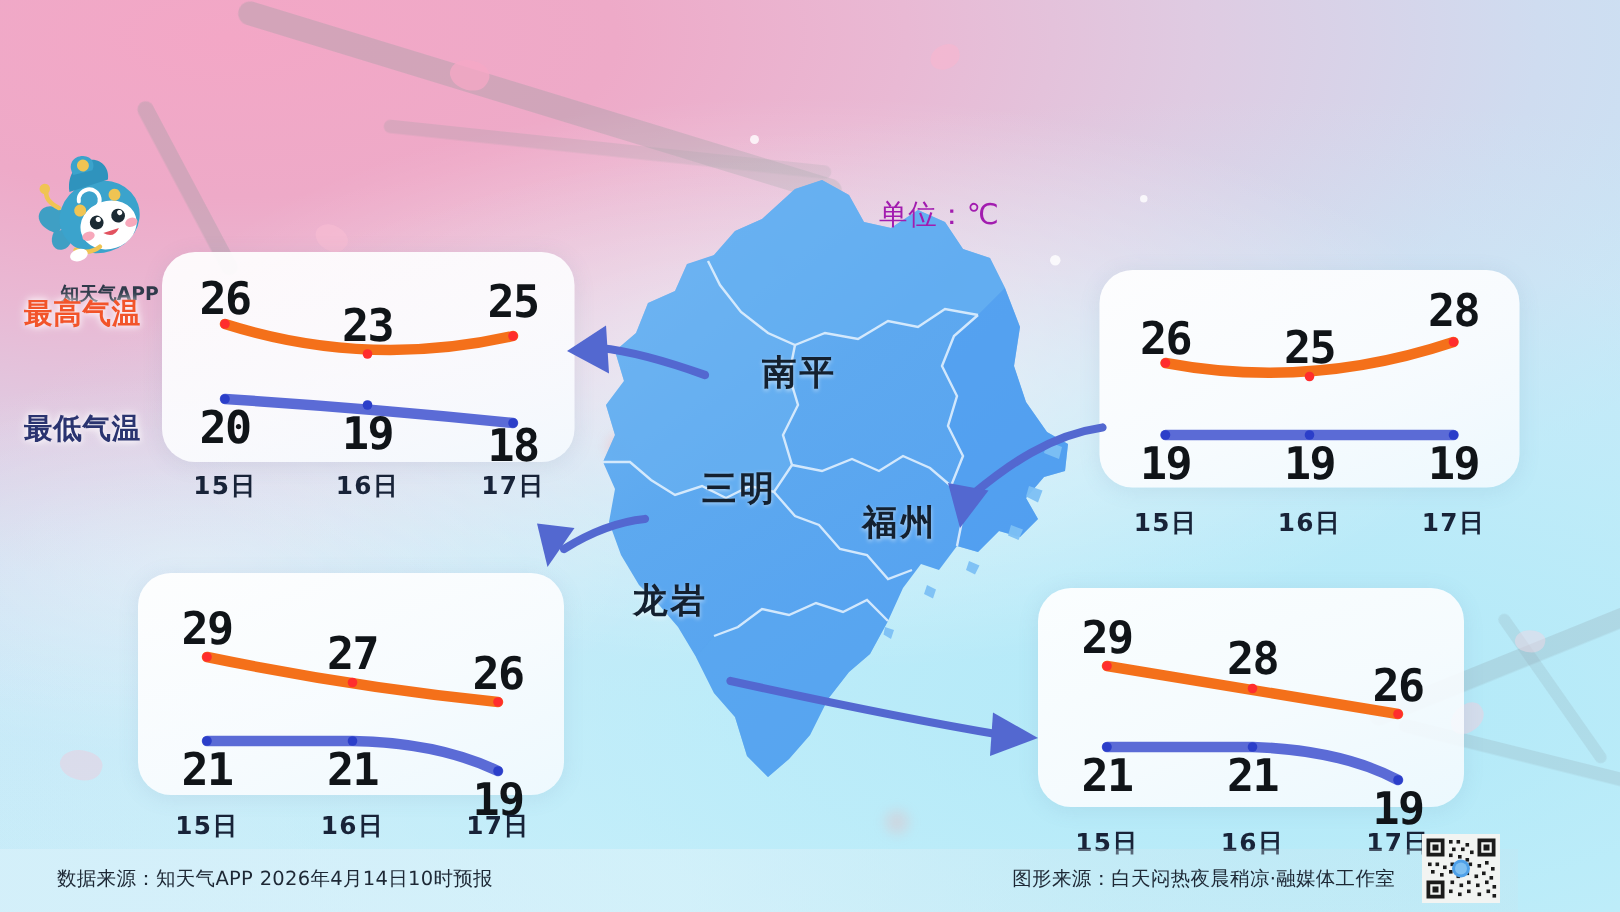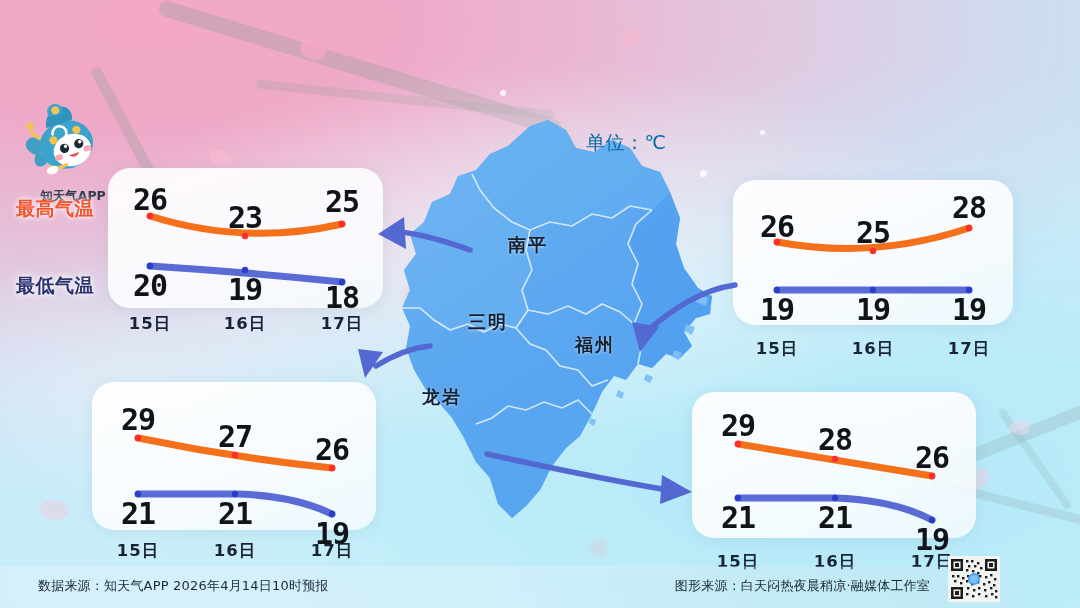--- a/index.html
+++ b/index.html
@@ -80,29 +80,29 @@
     font-family:"DejaVu Sans","Liberation Sans",sans-serif;
     font-size:19px; font-weight:700; letter-spacing:.5px;
   }
   .legend-high{ color:#f2542a; text-shadow:0 0 4px rgba(255,255,255,.95),0 0 8px rgba(255,255,255,.8); }
   .legend-low{ color:#2a3470; margin-top:51px; text-shadow:0 0 4px rgba(255,255,255,.95),0 0 8px rgba(255,255,255,.8); }
 
   
   .unit-label{
     position:absolute; left:586px; top:130px; z-index:8;
     font-family:"DejaVu Sans","Liberation Sans",sans-serif;
-    font-size:19px; color:#0369a1; font-weight:500; letter-spacing:.5px;
+    font-size:19px; color:#a21caf; font-weight:500; letter-spacing:.5px;
   }
 
   
   .map-layer{ position:absolute; left:380px; top:118px; width:360px; height:420px; z-index:4; }
   .city-label{
     position:absolute;
     font-family:"DejaVu Sans","Liberation Sans",sans-serif;
-    font-size:18px; font-weight:600; color:#14202f; letter-spacing:2px;
+    font-size:23px; font-weight:600; color:#14202f; letter-spacing:2px;
     text-shadow:0 1px 3px rgba(255,255,255,.55);
     z-index:6;
   }
   .c-nanping{ left:508px; top:233px; }
   .c-sanming{ left:468px; top:310px; }
   .c-fuzhou{  left:575px; top:333px; }
   .c-longyan{ left:422px; top:385px; }
 
   .arrows{ position:absolute; left:0; top:0; width:1080px; height:608px; z-index:7; pointer-events:none; }
 

